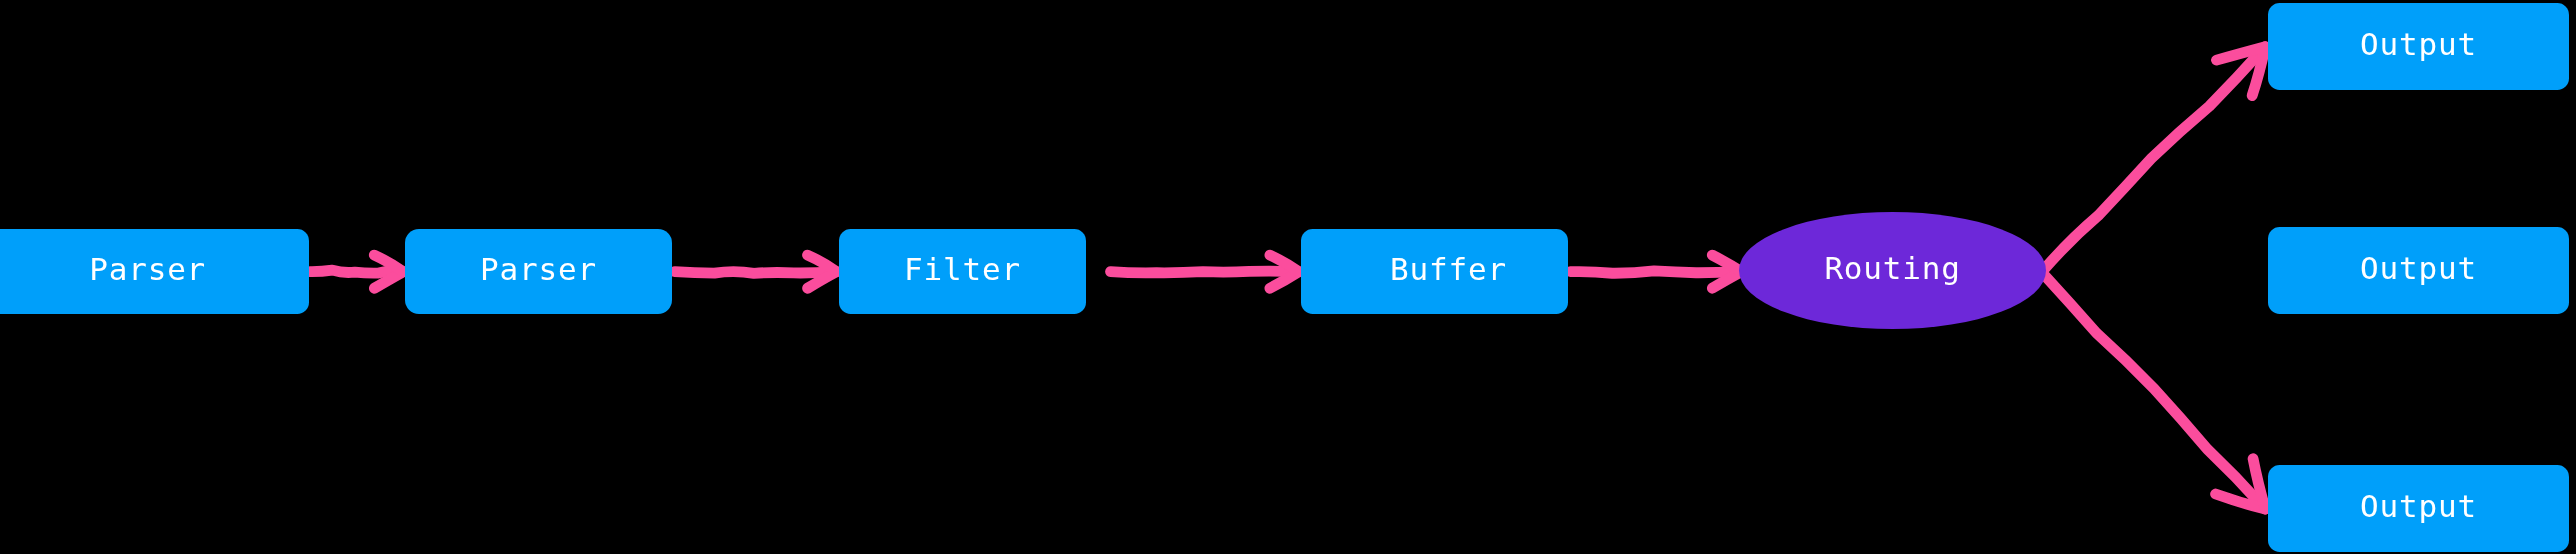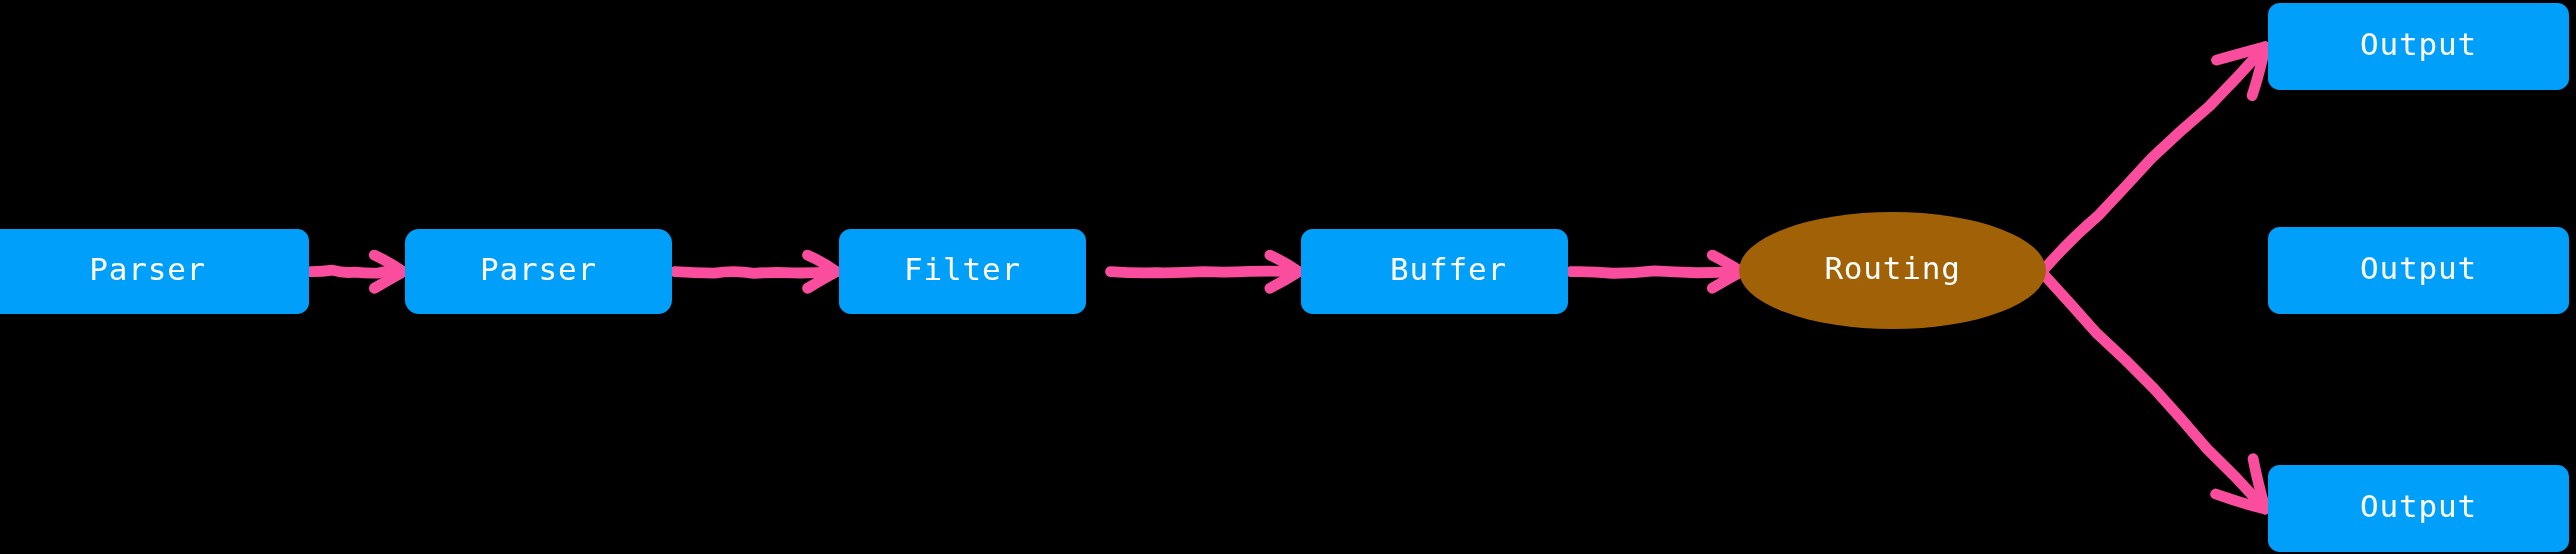--- a/index.html
+++ b/index.html
@@ -96,21 +96,21 @@
       </div>
       <div class="node node-rect" style="left: 405px; top: 229px; width: 267px; height: 85px; background: rgb(0, 159, 250); color: rgb(255, 255, 255); border-radius: 14px;">
         <span class="node-label">Parser</span>
       </div>
       <div class="node node-rect" style="left: 839px; top: 229px; width: 247px; height: 85px; background: rgb(0, 159, 250); color: rgb(255, 255, 255);">
         <span class="node-label">Filter</span>
       </div>
       <div class="node node-rect" style="left: 1301px; top: 229px; width: 267px; height: 85px; background: rgb(0, 159, 250); color: rgb(255, 255, 255); padding-left: 28px;">
         <span class="node-label">Buffer</span>
       </div>
-      <div class="node node-ellipse" style="left: 1739px; top: 212px; width: 307px; height: 117px; background: #a16207; color: rgb(255, 255, 255); align-items: center;">
+      <div class="node node-ellipse" style="left: 1739px; top: 212px; width: 307px; height: 117px; background: #6d28d9; color: rgb(255, 255, 255); align-items: center;">
         <span class="node-label">Routing</span>
       </div>
       <div class="node node-rect" style="left: 2268px; top: 2.5px; width: 301px; height: 87px; background: rgb(0, 159, 250); color: rgb(255, 255, 255);">
         <span class="node-label">Output</span>
       </div>
       <div class="node node-rect" style="left: 2268px; top: 227px; width: 301px; height: 87px; background: rgb(0, 159, 250); color: rgb(255, 255, 255);">
         <span class="node-label">Output</span>
       </div>
       <div class="node node-rect" style="left: 2268px; top: 465px; width: 301px; height: 87px; background: rgb(0, 159, 250); color: rgb(255, 255, 255);">
         <span class="node-label">Output</span>

